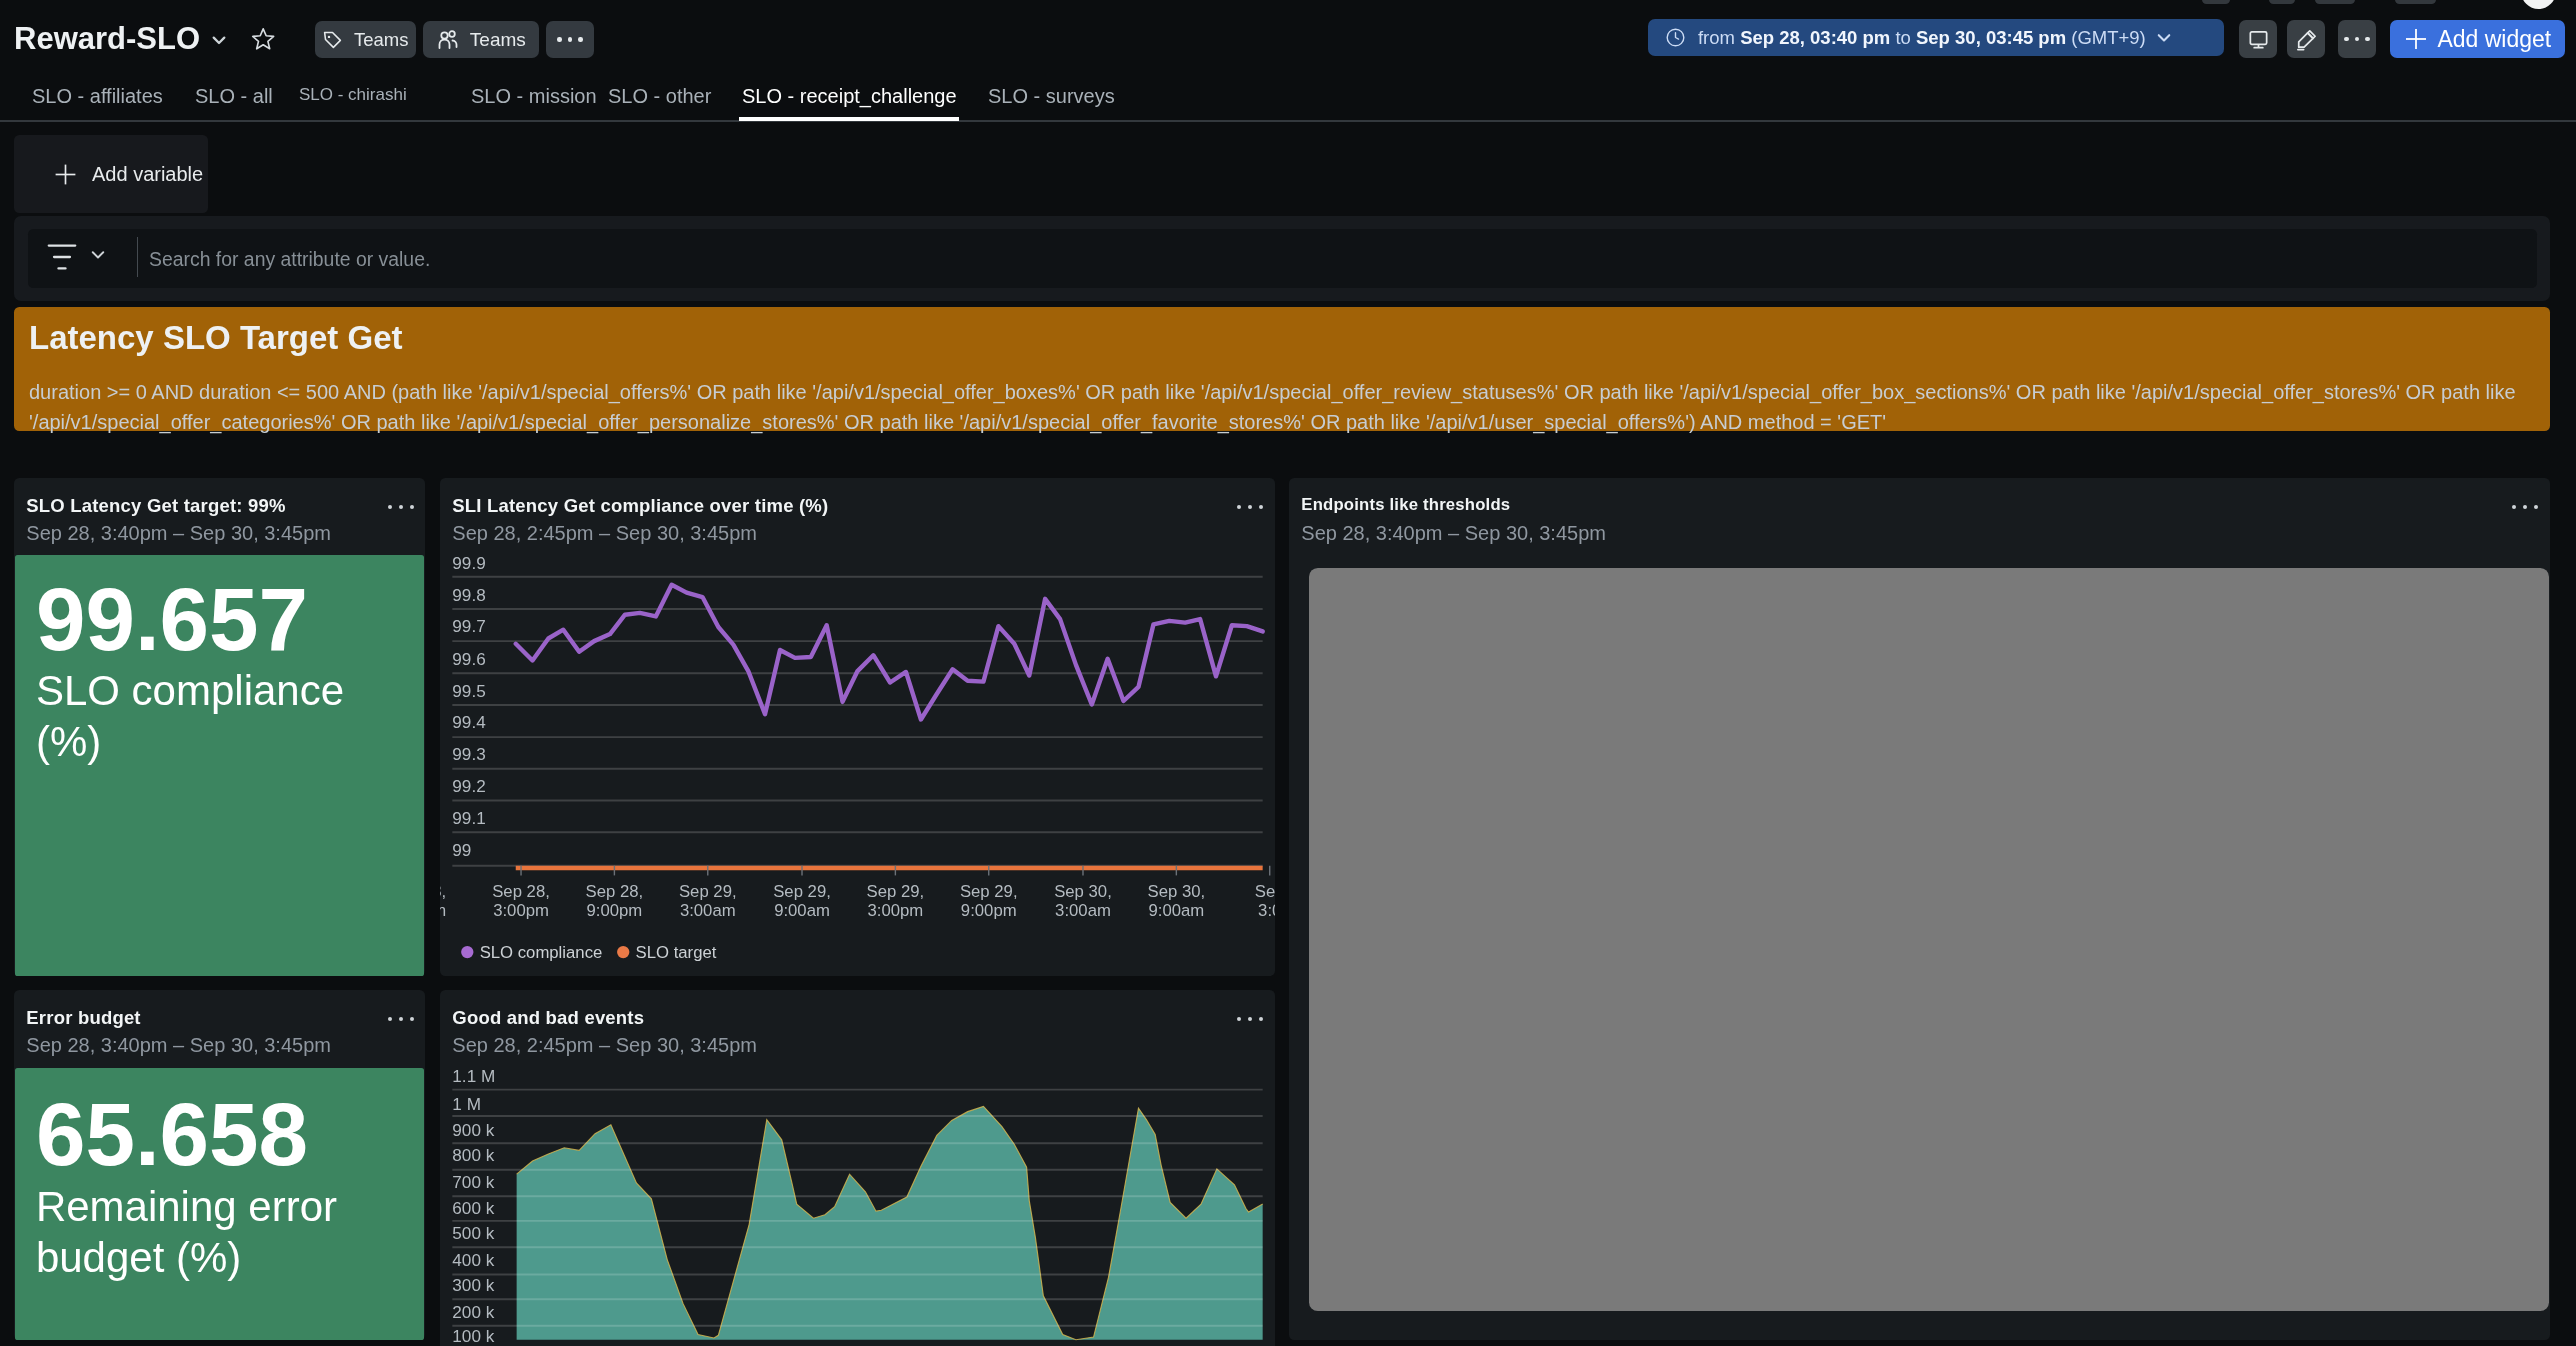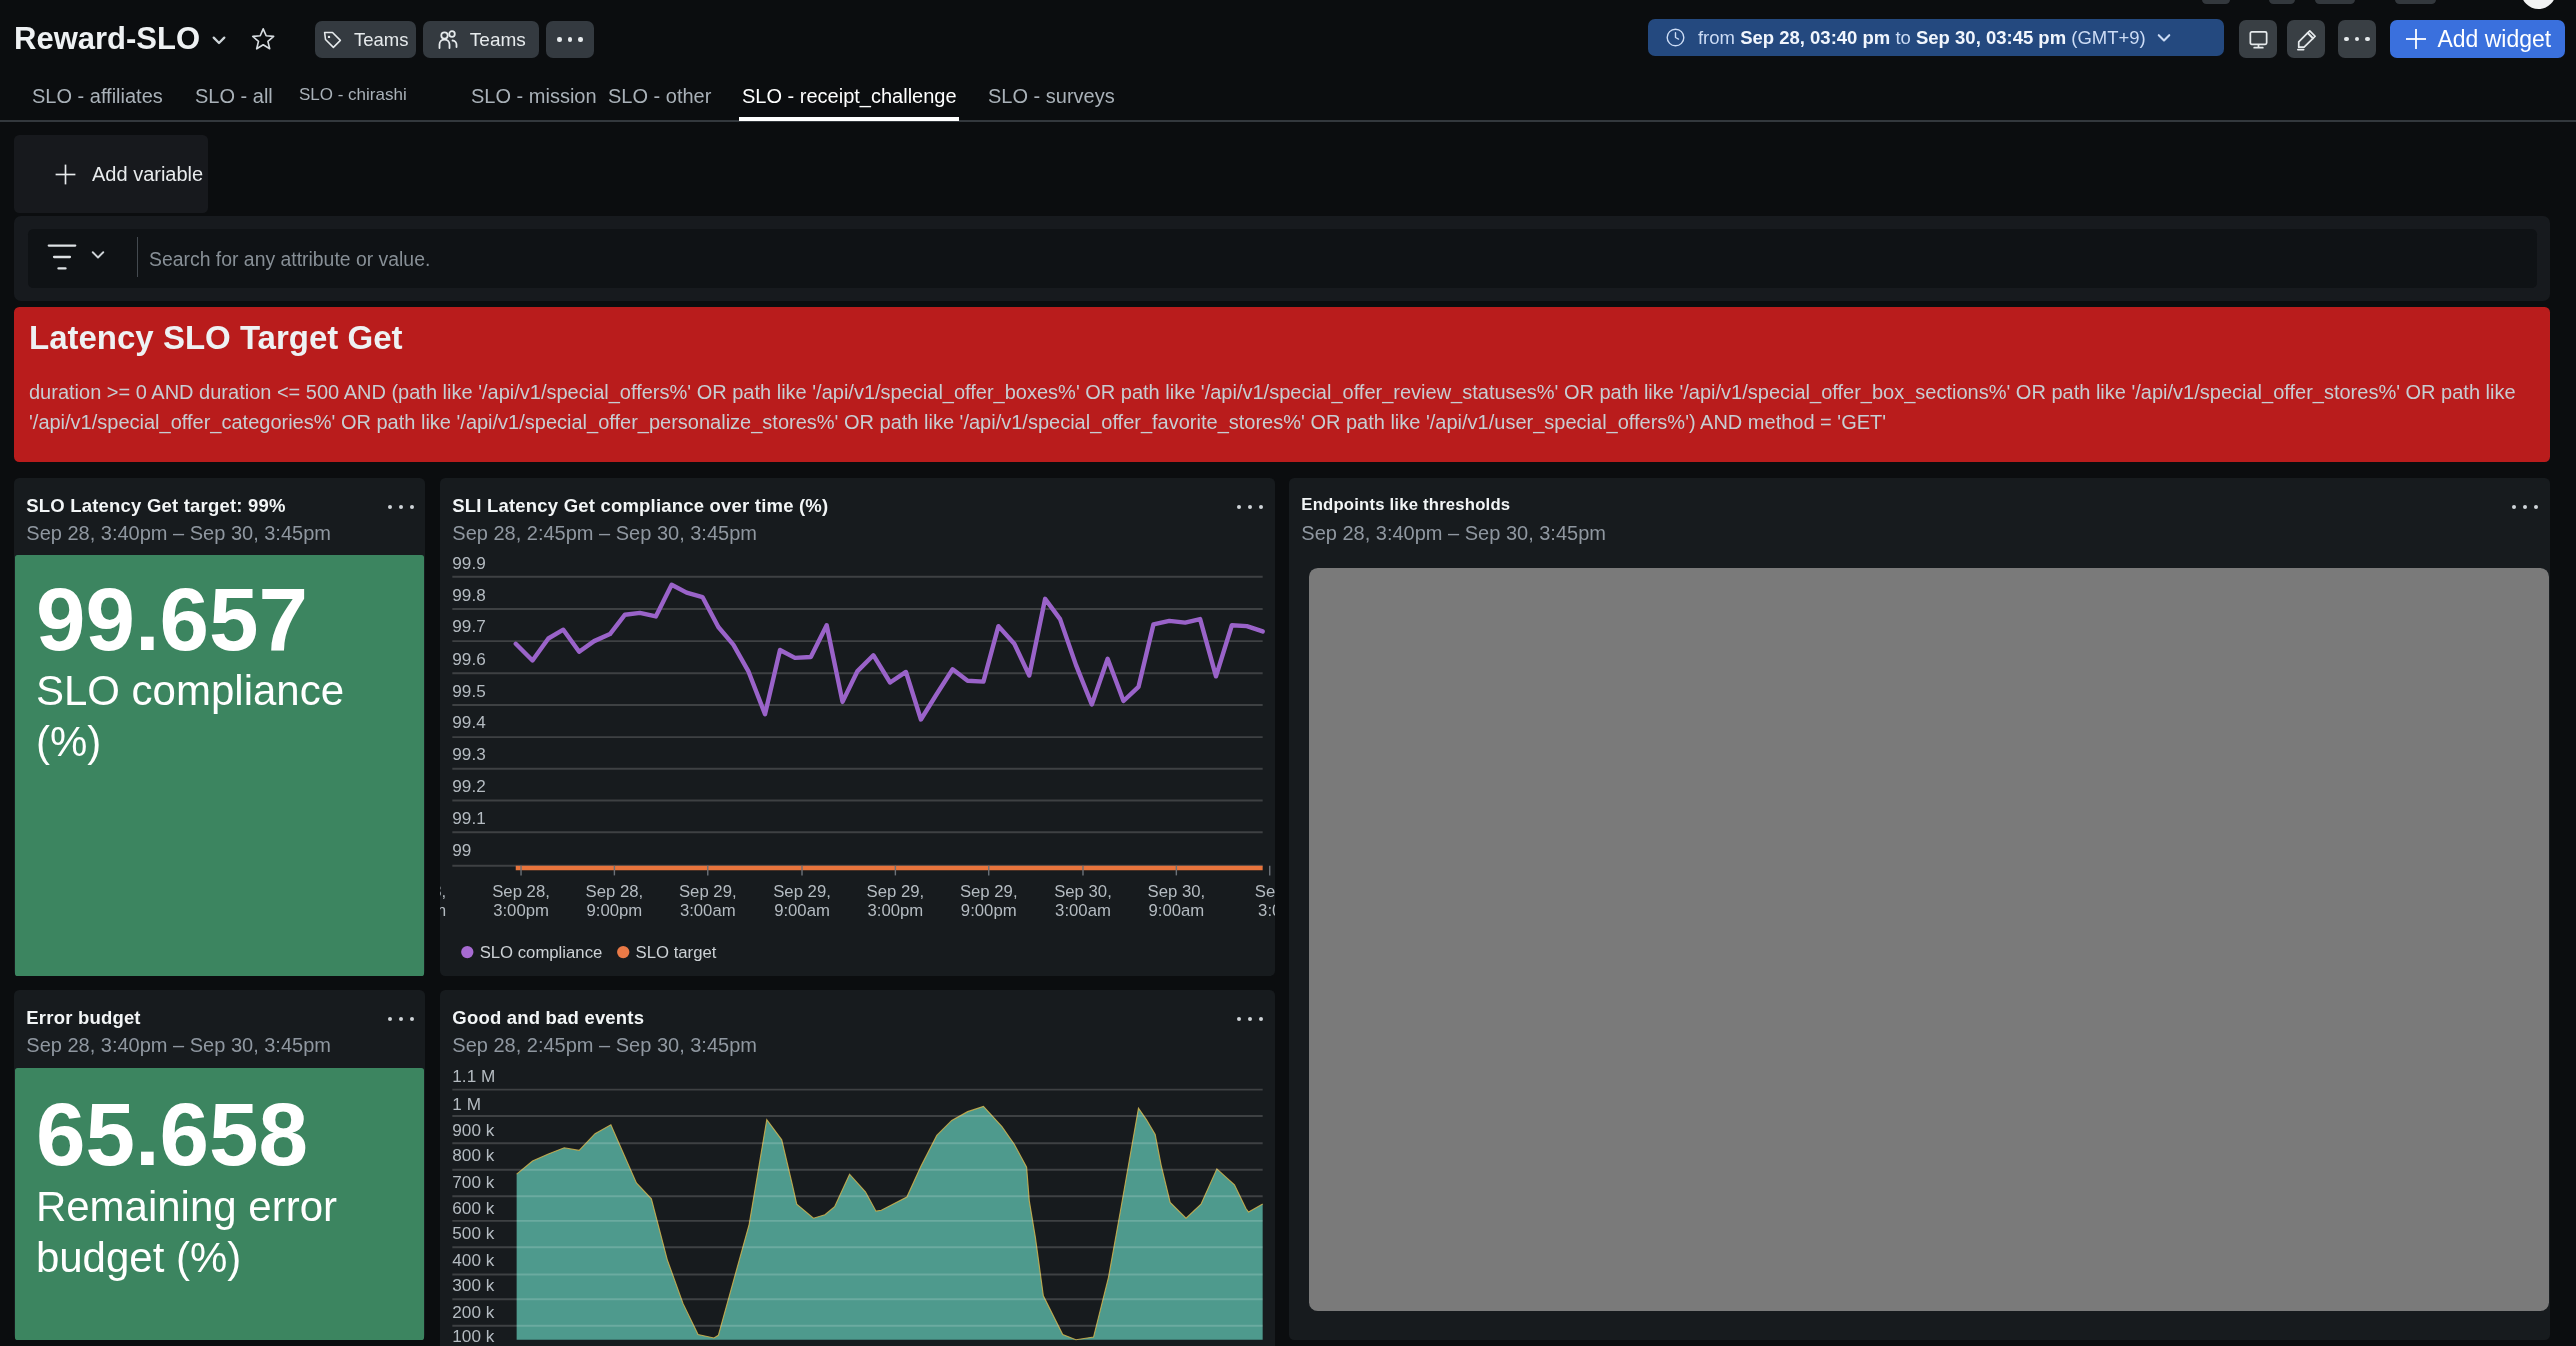--- a/index.html
+++ b/index.html
@@ -125,21 +125,21 @@
         <line x1="8" y1="17" x2="26" y2="17" stroke="#dde1e4" stroke-width="2.6" stroke-linecap="round"></line>
         <line x1="13" y1="30" x2="21" y2="30" stroke="#dde1e4" stroke-width="2.6" stroke-linecap="round"></line>
       </svg>
   <svg class="abs" style="left:77px;top:34px;" width="14" height="9.7" viewBox="0 0 16 11">
         <polyline points="2,2.5 8,8.5 14,2.5" fill="none" stroke="#ced3d7" stroke-width="2.2" stroke-linecap="round" stroke-linejoin="round"></polyline>
       </svg>
   <div class="abs" style="left:123px;top:21px;width:0.9px;height:40px;background:#444a50;"></div>
   <div class="abs" style="left:135px;top:32px;font-size:19.4px;color:#878f96;">Search for any attribute or value.</div>
 </div>
 
-<div class="abs" style="left:14px;top:307px;width:2536px;height:155px;background:#b91c1c;border-radius:5.3px;">
+<div class="abs" style="left:14px;top:307px;width:2536px;height:124px;background:#a16207;border-radius:5.3px;">
   <div class="abs" style="left:15px;top:11.5px;font-size:33px;font-weight:bold;color:#eef1f3;">Latency SLO Target Get</div>
   <div class="abs" style="left:15px;top:70px;font-size:20px;line-height:30px;color:#c7cdd2;">duration &gt;= 0 AND duration &lt;= 500 AND (path like '/api/v1/special_offers%' OR path like '/api/v1/special_offer_boxes%' OR path like '/api/v1/special_offer_review_statuses%' OR path like '/api/v1/special_offer_box_sections%' OR path like '/api/v1/special_offer_stores%' OR path like<br>'/api/v1/special_offer_categories%' OR path like '/api/v1/special_offer_personalize_stores%' OR path like '/api/v1/special_offer_favorite_stores%' OR path like '/api/v1/user_special_offers%') AND method = 'GET'</div>
 </div>
 
 <div class="card" style="left:14px;top:478px;width:411px;height:498px;">
   <div class="ctitle">SLO Latency Get target: 99%</div>
   <div class="cdots" style="left:374px;">
         <i></i>
         <i></i>
         <i></i>

